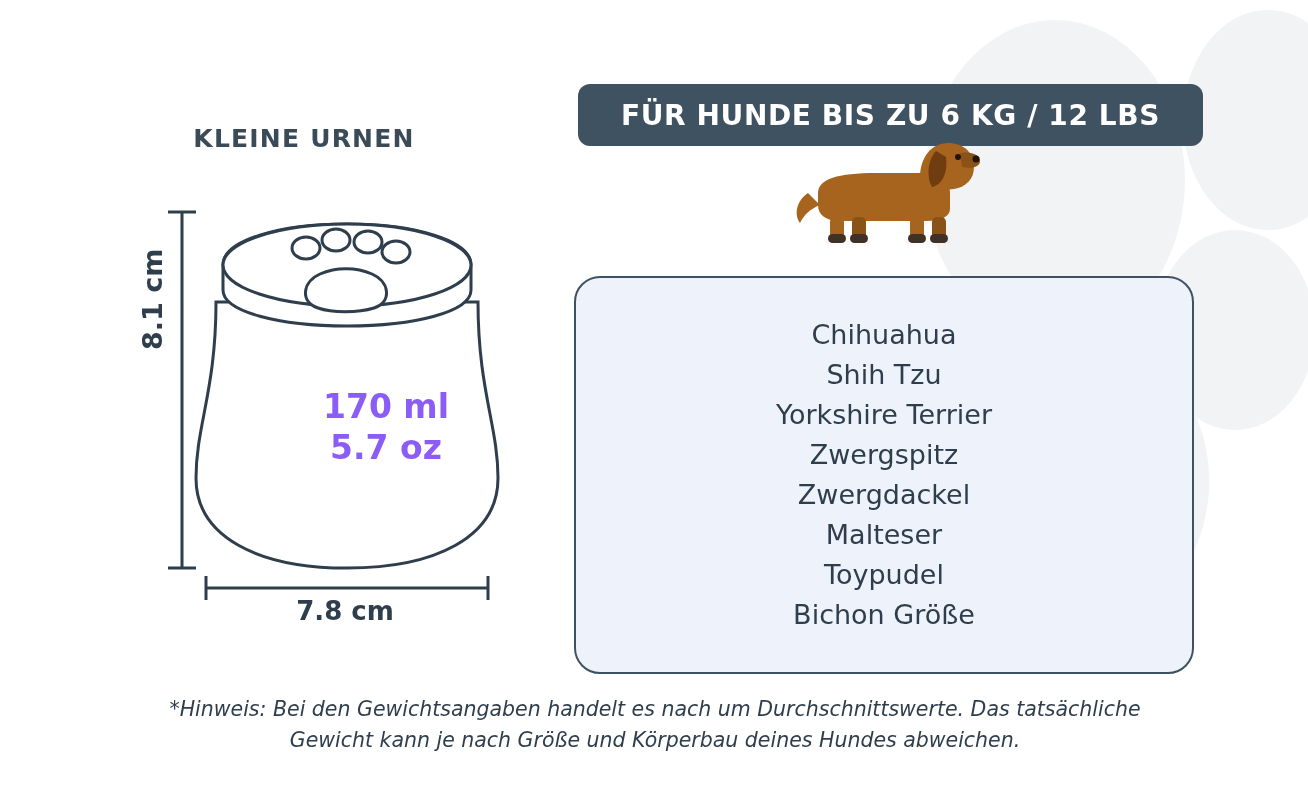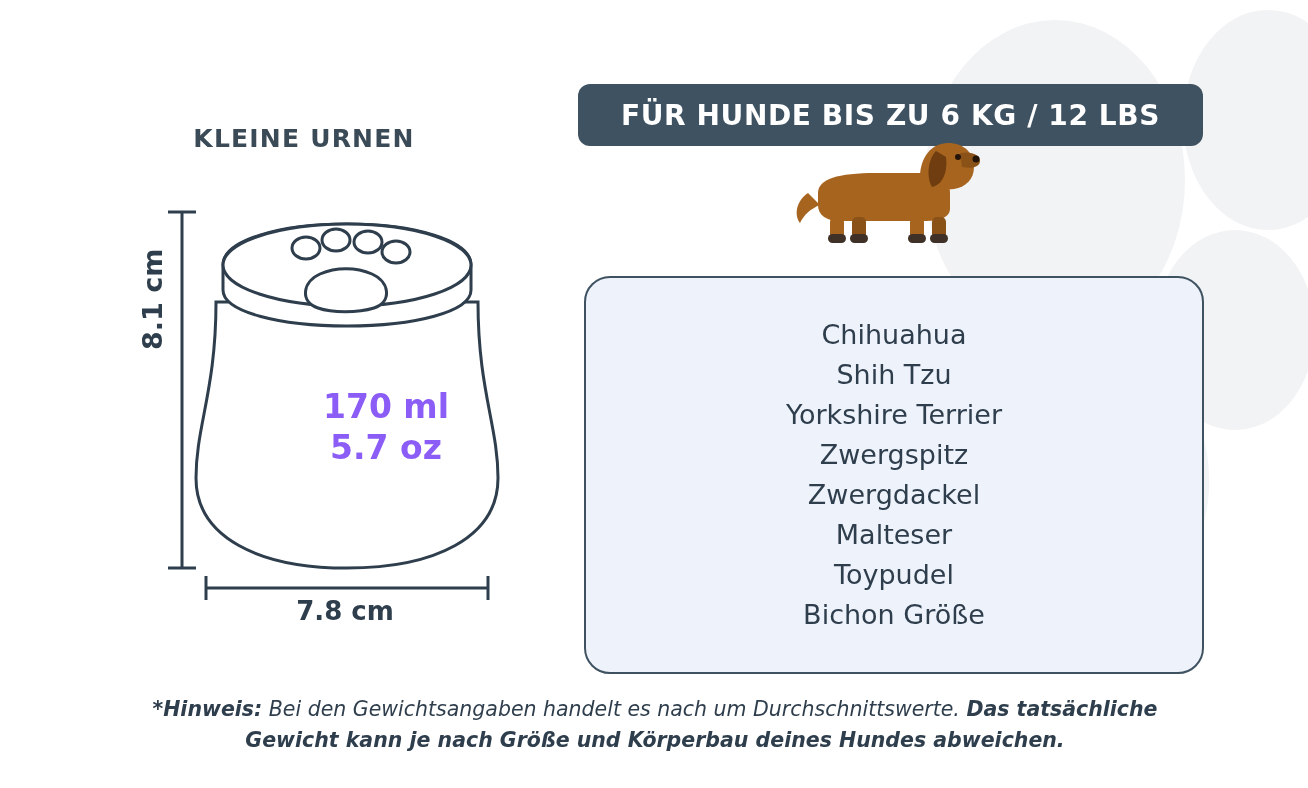--- a/index.html
+++ b/index.html
@@ -127,21 +127,21 @@
   .dog-wrap {
     position: absolute;
     left: 230px;
     top: 135px;
     width: 190px;
     height: 115px;
   }
 
   .breed-box {
     position: absolute;
-    left: 24px;
+    left: 14px;
     top: 276px;
     width: 620px;
     height: 398px;
     background: #eef2fa;
     border: 2px solid #3f5261;
     border-radius: 26px;
     box-sizing: border-box;
     display: flex;
     flex-direction: column;
     align-items: center;
@@ -161,21 +161,21 @@
     left: 150px;
     top: 694px;
     width: 1010px;
     text-align: center;
     font-size: 20.5px;
     font-style: italic;
     color: #2f3e4d;
     line-height: 1.5;
   }
   .footnote b {
-    font-weight: bold;
+    font-weight: normal;
     margin-top: 12px;
   }
 </style>
 </head>
 <body>
 
 <svg class="bg-decor" width="1308" height="788" viewBox="0 0 1308 788" aria-hidden="true">
   <ellipse cx="1055" cy="180" rx="130" ry="160" fill="#f2f3f5"></ellipse>
   <ellipse cx="1268" cy="120" rx="85" ry="110" fill="#f2f3f5"></ellipse>
   <ellipse cx="1235" cy="330" rx="80" ry="100" fill="#f2f3f5"></ellipse>

